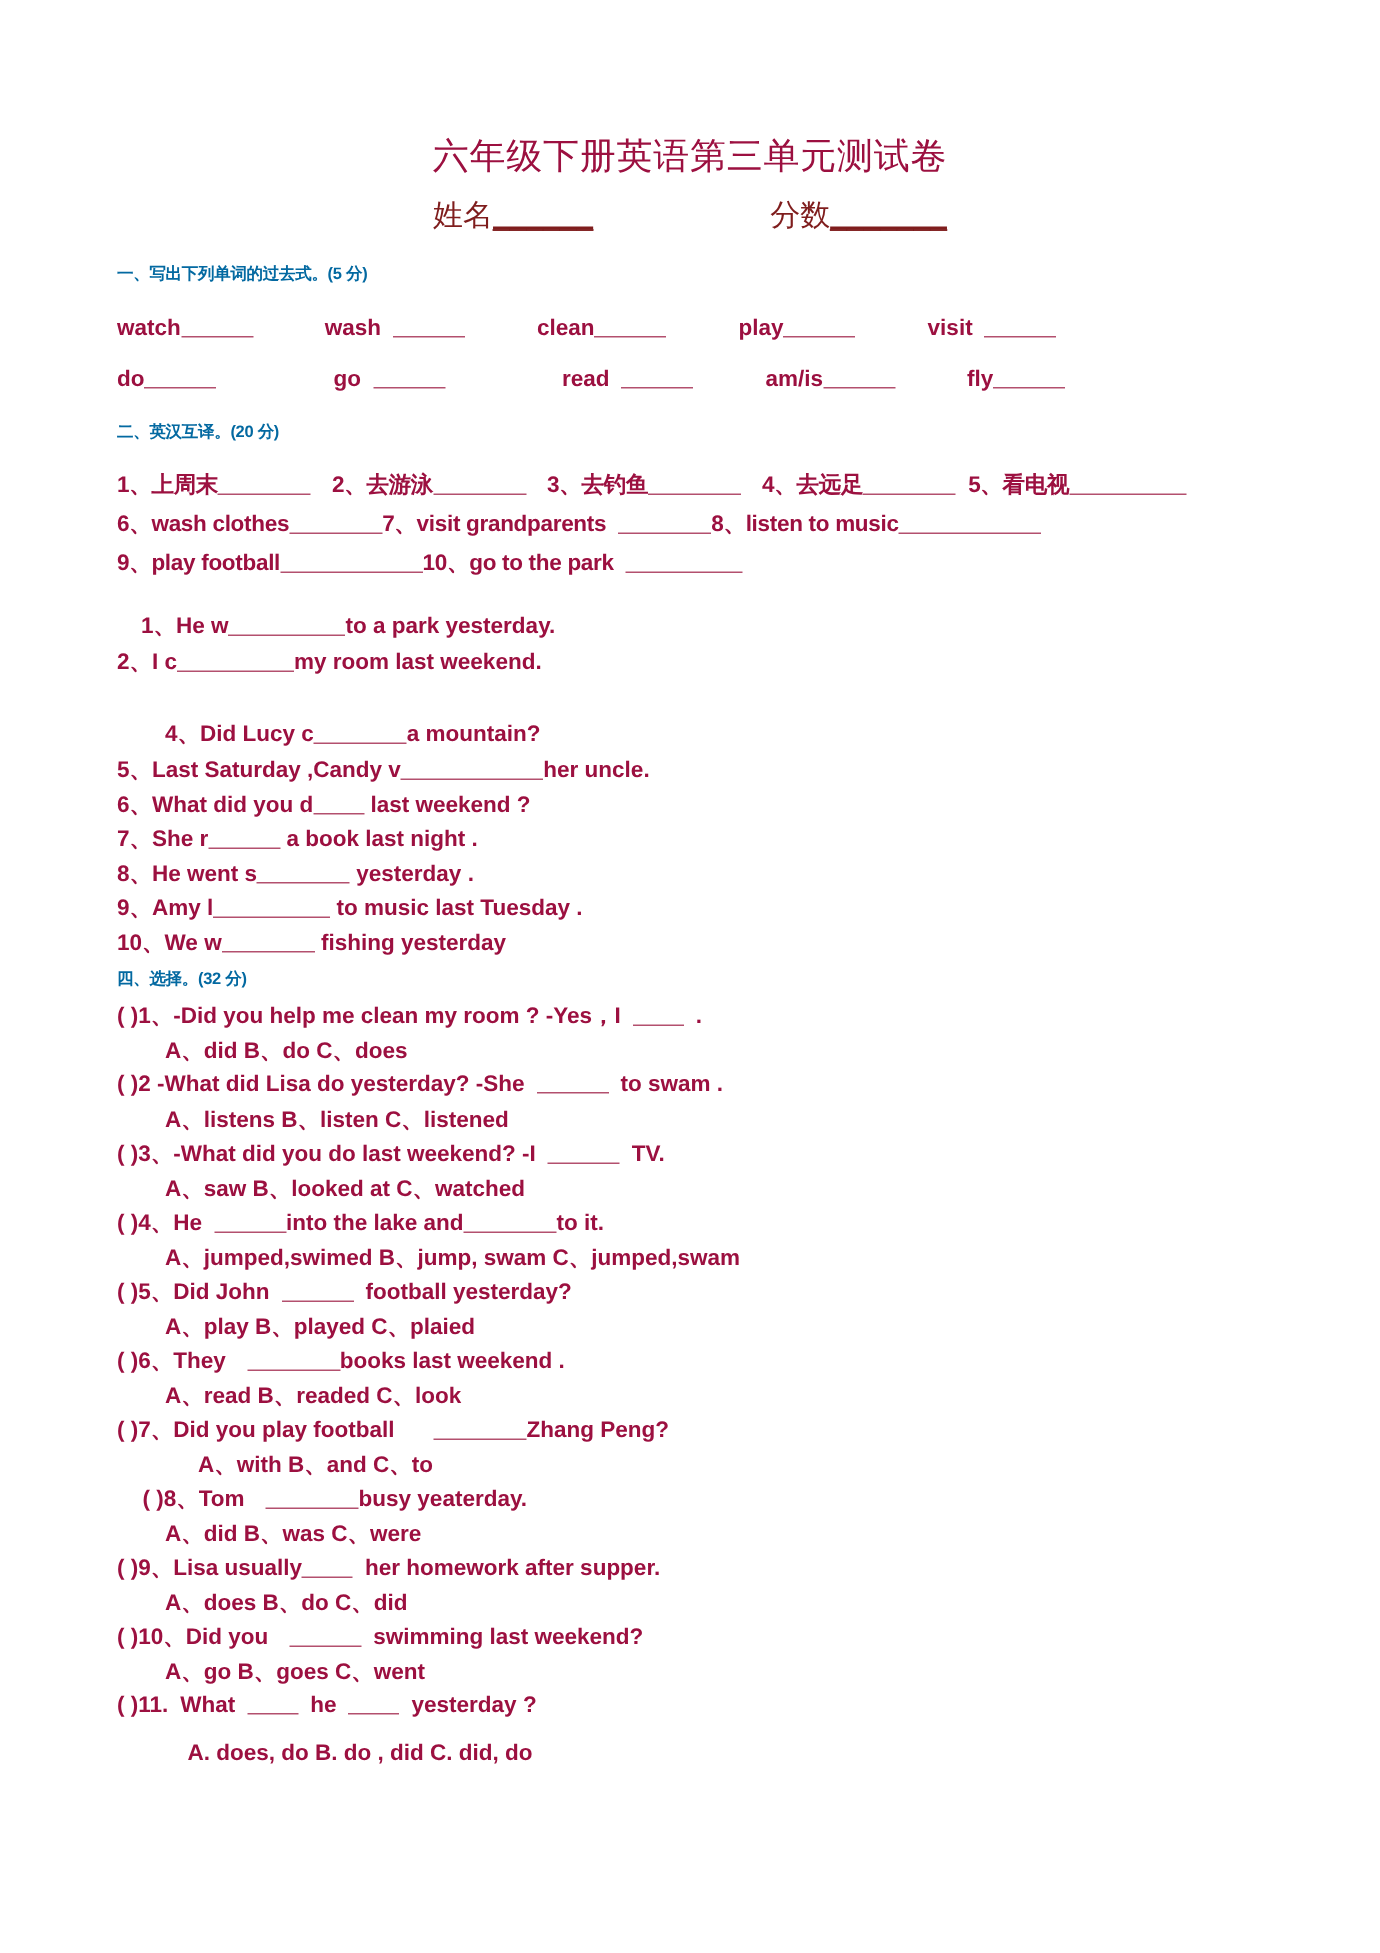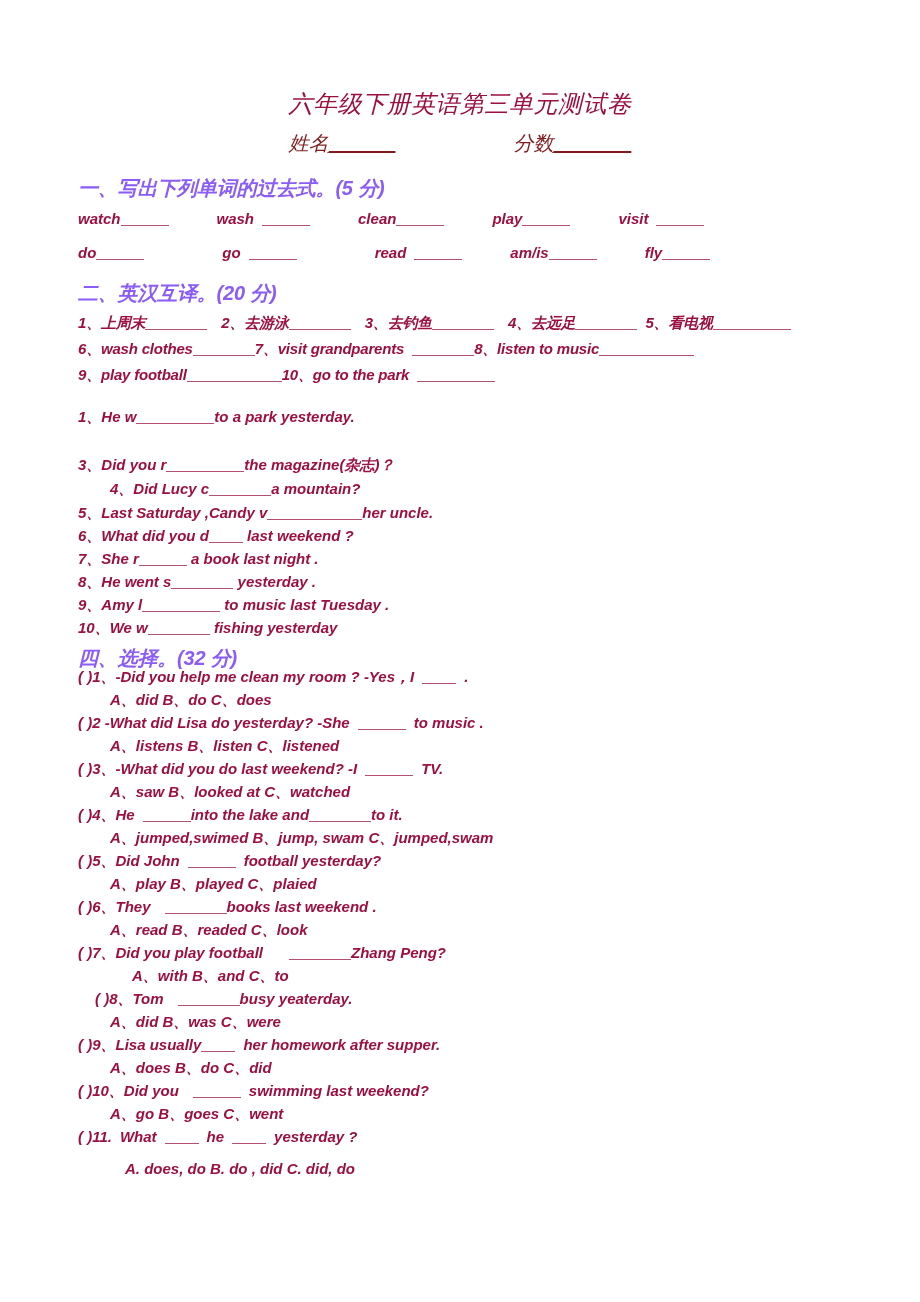--- a/index.html
+++ b/index.html
@@ -14,21 +14,20 @@
     font-family: "Liberation Sans", "DejaVu Sans", sans-serif;
     color: #9c1040;
     overflow: hidden;
   }
   .page {
     position: absolute;
     left: 0; top: 0;
     width: 920px;
     height: 1302px;
     padding: 0;
-    font-style: italic;
   }
 
   
   .doc-title {
     position: absolute;
     left: 0; top: 88px;
     width: 920px;
     text-align: center;
     font-size: 24px;
     font-weight: 400;
@@ -46,23 +45,23 @@
   }
   .name-score-row .gap {
     display: inline-block;
     width: 118px;
   }
   .ul { text-decoration: underline; }
 
   
   .sec-head {
     position: absolute;
-    font-size: 20px;
+    font-size: 11px;
     font-weight: bold;
-    color: #8b5cf6;
+    color: #0369a1;
     white-space: nowrap;
     letter-spacing: -0.2px;
   }
   .line {
     position: absolute;
     font-size: 15px;
     font-weight: bold;
     color: #9c1040;
     white-space: nowrap;
   }
@@ -117,25 +116,25 @@
 
   <div class="line narrow" style="left:78px; top:340px;">
     <span>6、</span><span>wash  clothes</span><span class="bl l"></span><span>7、</span><span>visit  grandparents</span><span class="sp2"></span><span class="bl l"></span><span>8、</span><span>listen  to  music</span><span class="bl xxl"></span>
   </div>
 
   <div class="line narrow" style="left:78px; top:366px;">
     <span>9、</span><span>play  football</span><span class="bl xxl"></span><span>10、</span><span>go  to  the  park</span><span class="sp2"></span><span class="bl xl"></span>
   </div>
 
 
-  <div class="line" style="left:78px; top:408px;">
+  <div class="line" style="left:94px; top:408px;">
     <span>1、</span><span>He   w</span><span class="bl xl"></span><span>to  a  park  yesterday.</span>
   </div>
-  <div class="line" style="left:78px; top:456px;">
-    <span>3、</span><span>Did  you  r</span><span class="bl xl"></span><span>the  magazine(杂志)？</span>
+  <div class="line" style="left:78px; top:432px;">
+    <span>2、</span><span>I  c</span><span class="bl xl"></span><span>my  room  last  weekend.</span>
   </div>
   <div class="line" style="left:78px; top:480px;margin-left:32px;">
     <span>4、</span><span>Did  Lucy  c</span><span class="bl l"></span><span>a   mountain?</span>
   </div>
   <div class="line" style="left:78px; top:504px;">
     <span>5、</span><span>Last  Saturday ,Candy  v</span><span class="bl xxl"></span><span>her uncle.</span>
   </div>
   <div class="line" style="left:78px; top:527px;">
     <span>6、</span><span>What did  you  d</span><span class="bl s"></span><span> last weekend ?</span>
   </div>
@@ -153,21 +152,21 @@
   </div>
 
   <div class="sec-head" style="left:78px; top:645px;">四、选择。(32 分)</div>
 
   <div class="line" style="left:78px; top:668px;">
     <span>(  )1、</span><span>-Did  you  help  me  clean  my  room ? -Yes，I</span><span class="sp2"></span><span class="bl s"></span><span class="sp2"></span><span>.</span>
   </div>
   <div class="line" style="left:110px; top:691px;">A、did          B、do        C、does</div>
 
   <div class="line" style="left:78px; top:714px;">
-    <span>(  )2 </span><span>-What  did  Lisa   do  yesterday? -She</span><span class="sp2"></span><span class="bl m"></span><span class="sp2"></span><span>to   music .</span>
+    <span>(  )2 </span><span>-What  did  Lisa   do  yesterday? -She</span><span class="sp2"></span><span class="bl m"></span><span class="sp2"></span><span>to   swam .</span>
   </div>
   <div class="line" style="left:110px; top:737px;">A、listens        B、listen       C、listened</div>
 
   <div class="line" style="left:78px; top:760px;">
     <span>(  )3、</span><span>-What  did you  do  last  weekend?            -I</span><span class="sp2"></span><span class="bl m"></span><span class="sp2"></span><span>TV.</span>
   </div>
   <div class="line" style="left:110px; top:783px;">A、saw            B、looked  at       C、watched</div>
 
   <div class="line" style="left:78px; top:806px;">
     <span>(  )4、</span><span>He</span><span class="sp2"></span><span class="bl m"></span><span>into  the  lake  and</span><span class="bl l"></span><span>to  it.</span>

